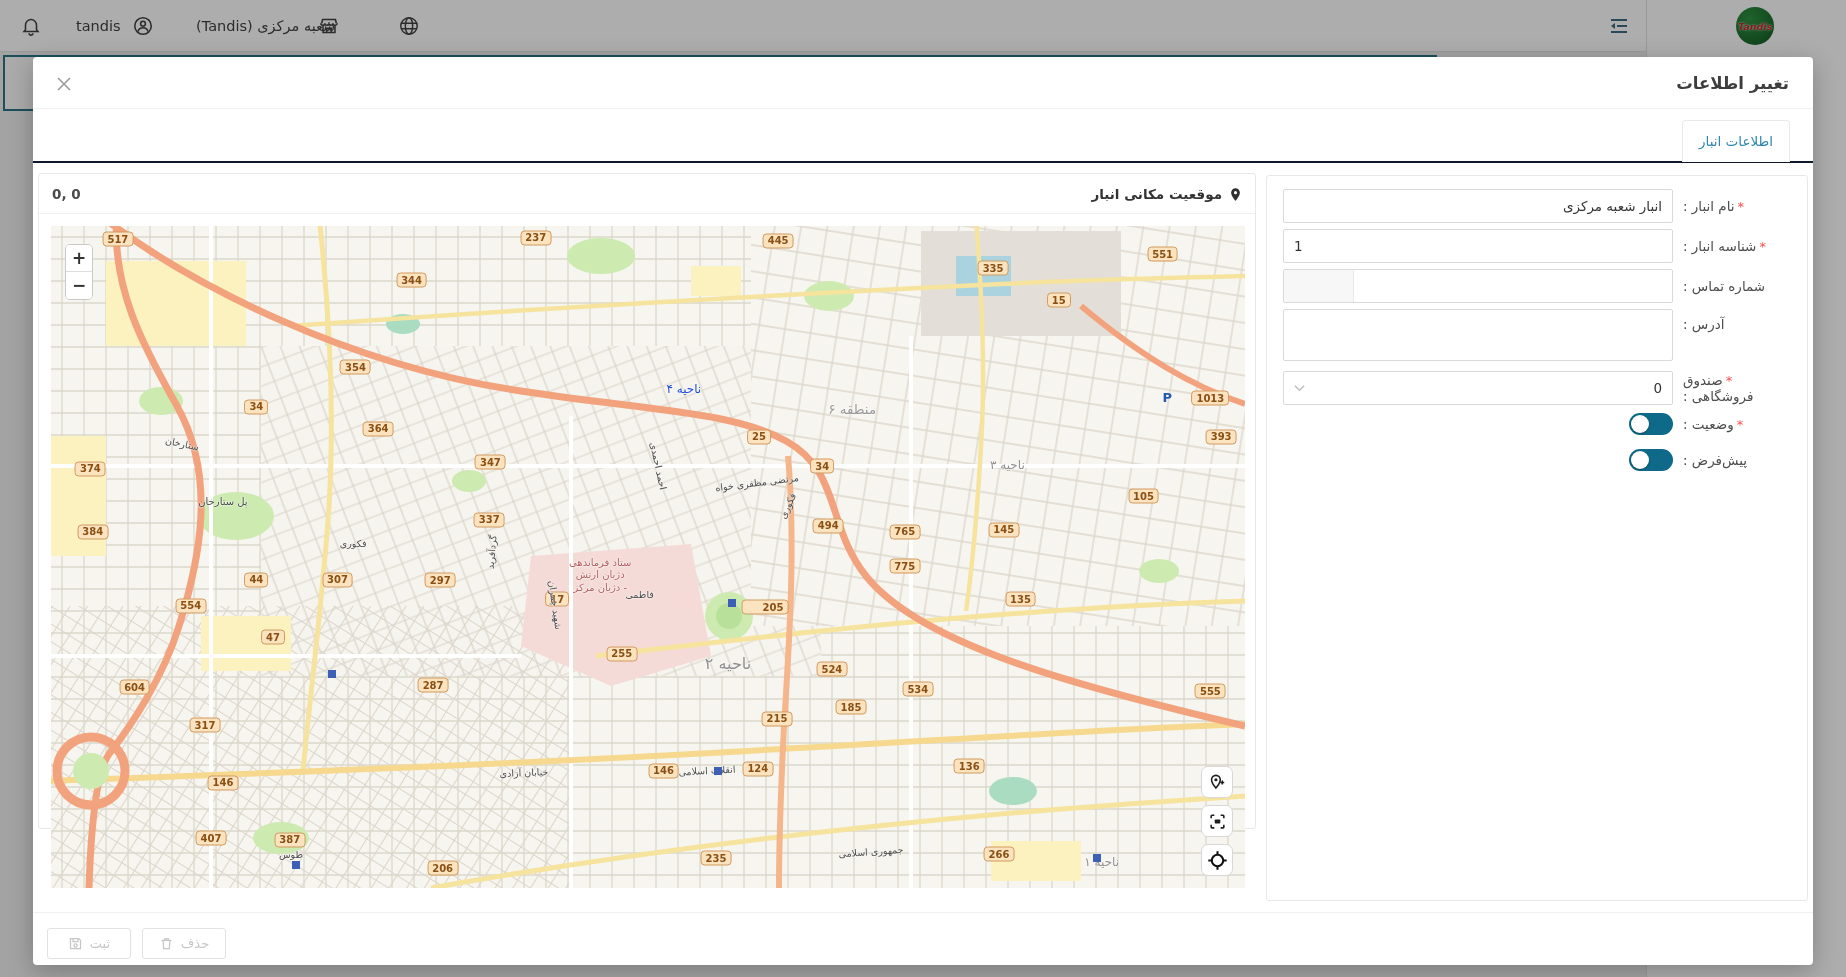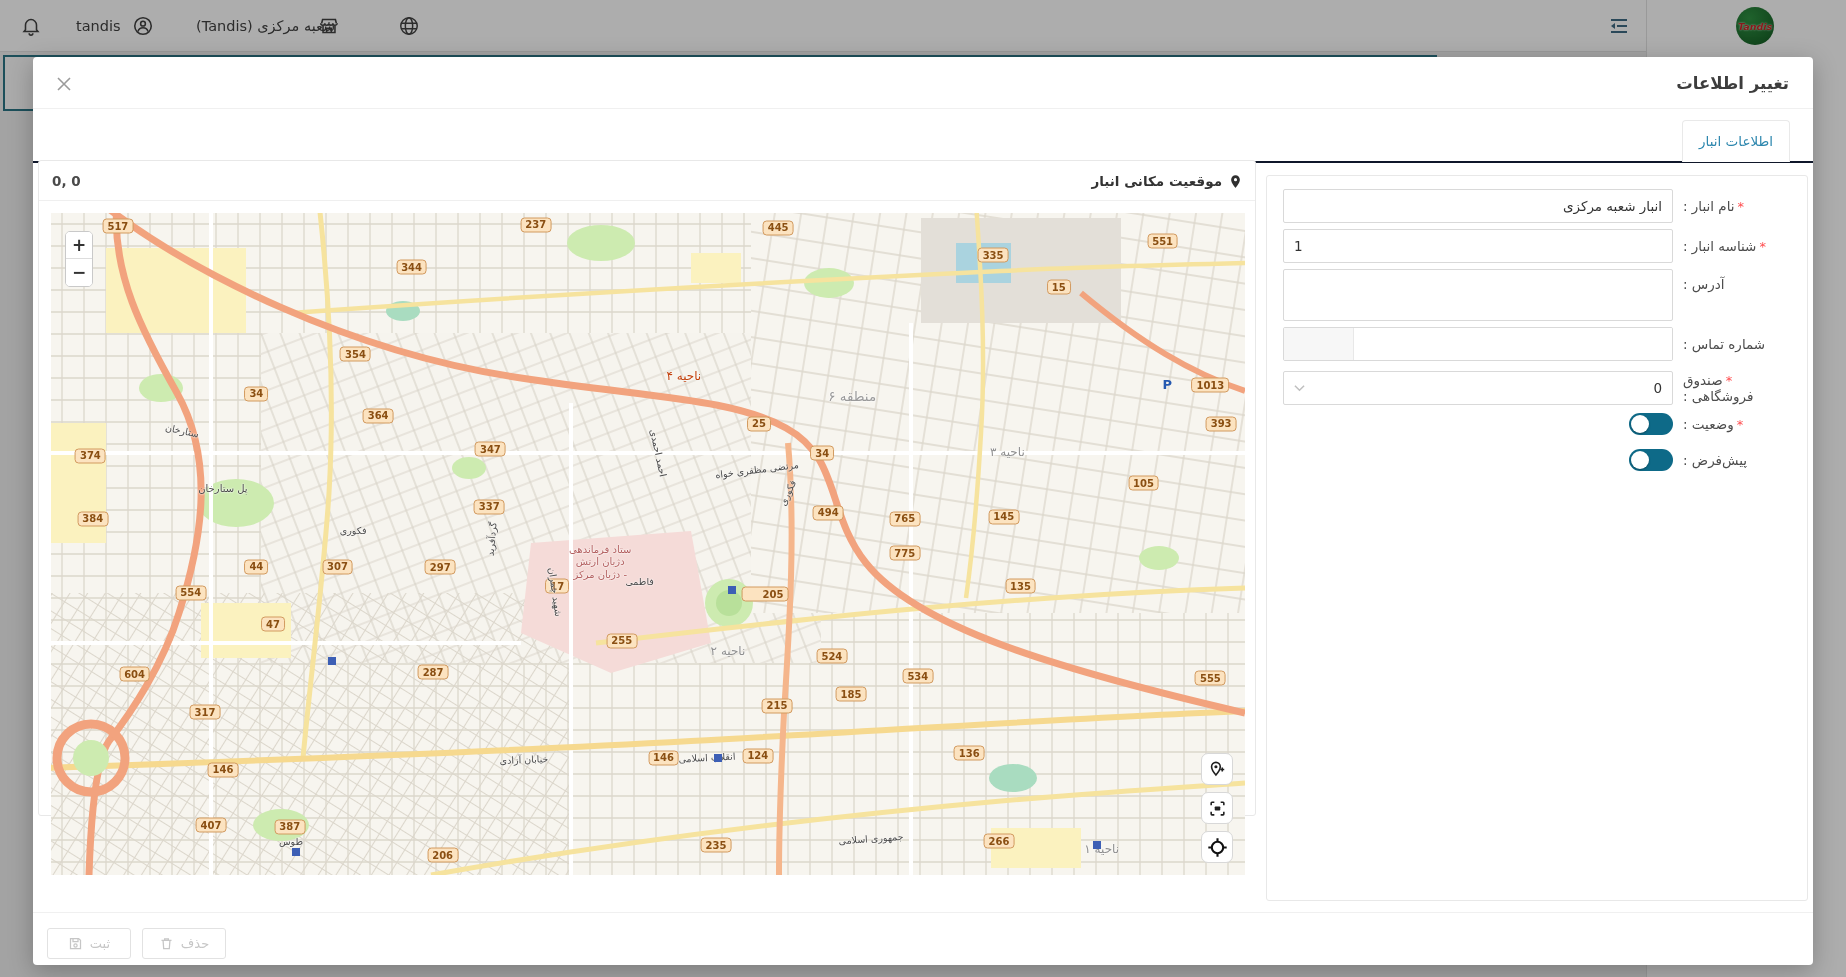--- a/index.html
+++ b/index.html
@@ -25,21 +25,21 @@
   .m-header{position:absolute;left:0;top:0;right:0;height:52px;border-bottom:1px solid #f0f0f0;}
   .m-title{position:absolute;right:24px;top:0;height:52px;display:flex;align-items:center;font-size:16.5px;font-weight:600;color:#3d3d3d;}
   .m-close{position:absolute;left:14px;top:10px;width:34px;height:34px;border:none;background:transparent;cursor:pointer;
            display:flex;align-items:center;justify-content:center;color:#9b9b9b;}
   .m-tabs{position:absolute;left:0;top:52px;right:0;height:54px;border-bottom:2px solid #0f172a;}
   .m-tab{position:absolute;right:23px;bottom:-1px;min-width:84px;height:42px;padding:0 16px;background:#fff;
          border:1px solid #e9e9e9;border-bottom:1px solid #fff;border-radius:4px 4px 0 0;
          display:flex;align-items:center;justify-content:center;color:#2d87ae;font-size:13.5px;cursor:pointer;}
 
   
-  .map-panel{position:absolute;left:5px;top:103px;width:1218px;height:656px;border:1px solid #e8e8e8;border-radius:3px;background:#fff;}
+  .map-panel{position:absolute;left:5px;top:116px;width:1218px;height:656px;border:1px solid #e8e8e8;border-radius:3px;background:#fff;}
   .map-head{position:absolute;left:0;top:0;right:0;height:40px;border-bottom:1px solid #efefef;}
   .map-coords{position:absolute;left:13px;top:0;height:40px;display:flex;align-items:center;font-size:13.5px;font-weight:600;color:#4a4a4a;}
   .map-title{position:absolute;right:12px;top:0;height:40px;display:flex;align-items:center;gap:6px;color:#333;font-size:13.5px;font-weight:600;direction:rtl;}
   .map-body{position:absolute;left:12px;top:52px;width:1194px;height:662px;overflow:hidden;background:#f6f4ee;}
   .map-body svg.tiles{position:absolute;inset:0;width:100%;height:100%;}
   .chip{position:absolute;transform:translate(-50%,-50%);background:#fce3c0;border:1px solid #d29a5f;color:#8a4f12;
         font-size:10px;font-weight:bold;line-height:1;padding:1.5px 4px;border-radius:4px;white-space:nowrap;}
   .mlabel{position:absolute;color:#4a4a4a;white-space:pre-line;text-align:center;line-height:1.25;direction:rtl;
           text-shadow:0 0 2px #fff,0 0 2px #fff;}
   .poi-p{position:absolute;transform:translate(-50%,-50%);color:#2559b0;font-weight:bold;font-size:13px;}
@@ -266,24 +266,24 @@
             <span class="chip" style="left: 59.2%; top: 82%; transform: translate(-50%, -50%);">124</span>
             <span class="chip" style="left: 51.3%; top: 82.3%; transform: translate(-50%, -50%);">146</span>
             <span class="chip" style="left: 14.4%; top: 84.1%; transform: translate(-50%, -50%);">146</span>
             <span class="chip" style="left: 13.4%; top: 92.5%; transform: translate(-50%, -50%);">407</span>
             <span class="chip" style="left: 20%; top: 92.7%; transform: translate(-50%, -50%);">387</span>
             <span class="chip" style="left: 79.4%; top: 94.9%; transform: translate(-50%, -50%);">266</span>
             <span class="chip" style="left: 55.7%; top: 95.5%; transform: translate(-50%, -50%);">235</span>
             <span class="chip" style="left: 32.8%; top: 97%; transform: translate(-50%, -50%);">206</span>
           </div>
         <div style="position:absolute;inset:0;">
-            <span class="mlabel" style="left: 53%; top: 24.6%; font-size: 12px; color: #c2410c; transform: translate(-50%, -50%) rotate(0deg);">ناحیه ۴</span>
+            <span class="mlabel" style="left: 53%; top: 24.6%; font-size: 12px; color: #1d4ed8; transform: translate(-50%, -50%) rotate(0deg);">ناحیه ۴</span>
             <span class="mlabel" style="left: 67.1%; top: 27.7%; font-size: 13.5px; color: rgb(154, 154, 154); transform: translate(-50%, -50%) rotate(0deg);">منطقه ۶</span>
             <span class="mlabel" style="left: 80.1%; top: 36.1%; font-size: 12px; color: rgb(143, 143, 143); transform: translate(-50%, -50%) rotate(0deg);">ناحیه ۳</span>
-            <span class="mlabel" style="left: 56.7%; top: 66.1%; font-size: 12px; color: rgb(143, 143, 143); transform: translate(-50%, -50%) rotate(0deg);">ناحیه ۲</span>
+            <span class="mlabel" style="left: 56.7%; top: 66.1%; font-size: 16px; color: rgb(143, 143, 143); transform: translate(-50%, -50%) rotate(0deg);">ناحیه ۲</span>
             <span class="mlabel" style="left: 88%; top: 96%; font-size: 12px; color: rgb(143, 143, 143); transform: translate(-50%, -50%) rotate(0deg);">ناحیه ۱</span>
             <span class="mlabel" style="left: 59.1%; top: 38.8%; font-size: 9.5px; transform: translate(-50%, -50%) rotate(-7deg);">مرتضی مظفری خواه</span>
             <span class="mlabel" style="left: 61.7%; top: 42.3%; font-size: 9.5px; transform: translate(-50%, -50%) rotate(-65deg);">فکوری</span>
             <span class="mlabel" style="left: 25.3%; top: 48%; font-size: 9.5px; transform: translate(-50%, -50%) rotate(0deg);">فکوری</span>
             <span class="mlabel" style="left: 36.9%; top: 49.2%; font-size: 9.5px; transform: translate(-50%, -50%) rotate(-85deg);">گردآفرید</span>
             <span class="mlabel" style="left: 50.8%; top: 36.2%; font-size: 9.5px; transform: translate(-50%, -50%) rotate(78deg);">احمد احمدی</span>
             <span class="mlabel" style="left: 42.2%; top: 57.3%; font-size: 9.5px; transform: translate(-50%, -50%) rotate(82deg);">شهید چمران</span>
             <span class="mlabel" style="left: 49.3%; top: 55.8%; font-size: 9.5px; transform: translate(-50%, -50%) rotate(0deg);">فاطمی</span>
             <span class="mlabel" style="left: 46%; top: 52.8%; font-size: 10px; color: rgb(179, 95, 95); transform: translate(-50%, -50%) rotate(0deg);">ستاد فرماندهی
 دژبان ارتش
@@ -338,31 +338,31 @@
       <div class="frow">
         <span class="flabel"><i class="req">*</i><span>نام انبار :</span></span>
         <input class="fin" value="انبار شعبه مرکزی" style="">
       </div>
 
       <div class="frow">
         <span class="flabel"><i class="req">*</i><span>شناسه انبار :</span></span>
         <input class="fin ltr" value="1" style="">
       </div>
 
-      <div class="frow" style="align-items:flex-start;">
-        <span class="flabel" style="padding-top:7px;"><span>آدرس :</span></span>
-        <textarea class="fin" style=""></textarea>
-      </div>
-
       <div class="frow">
         <span class="flabel"><span>شماره تماس :</span></span>
         <div class="igroup">
           <input style="">
           <div class="iaddon"></div>
         </div>
+      </div>
+
+      <div class="frow" style="align-items:flex-start;">
+        <span class="flabel" style="padding-top:7px;"><span>آدرس :</span></span>
+        <textarea class="fin" style=""></textarea>
       </div>
 
       <div class="frow" style="margin-top:10px;">
         <span class="flabel"><i class="req">*</i><span>صندوق فروشگاهی :</span></span>
         <div class="fselect">
           <span>0</span>
           <svg class="chev" width="11" height="8" viewBox="0 0 12 8" fill="none" stroke="#bfbfbf" stroke-width="1.6">
               <path d="M1 1.5l5 5 5-5"></path>
             </svg>
         </div>

